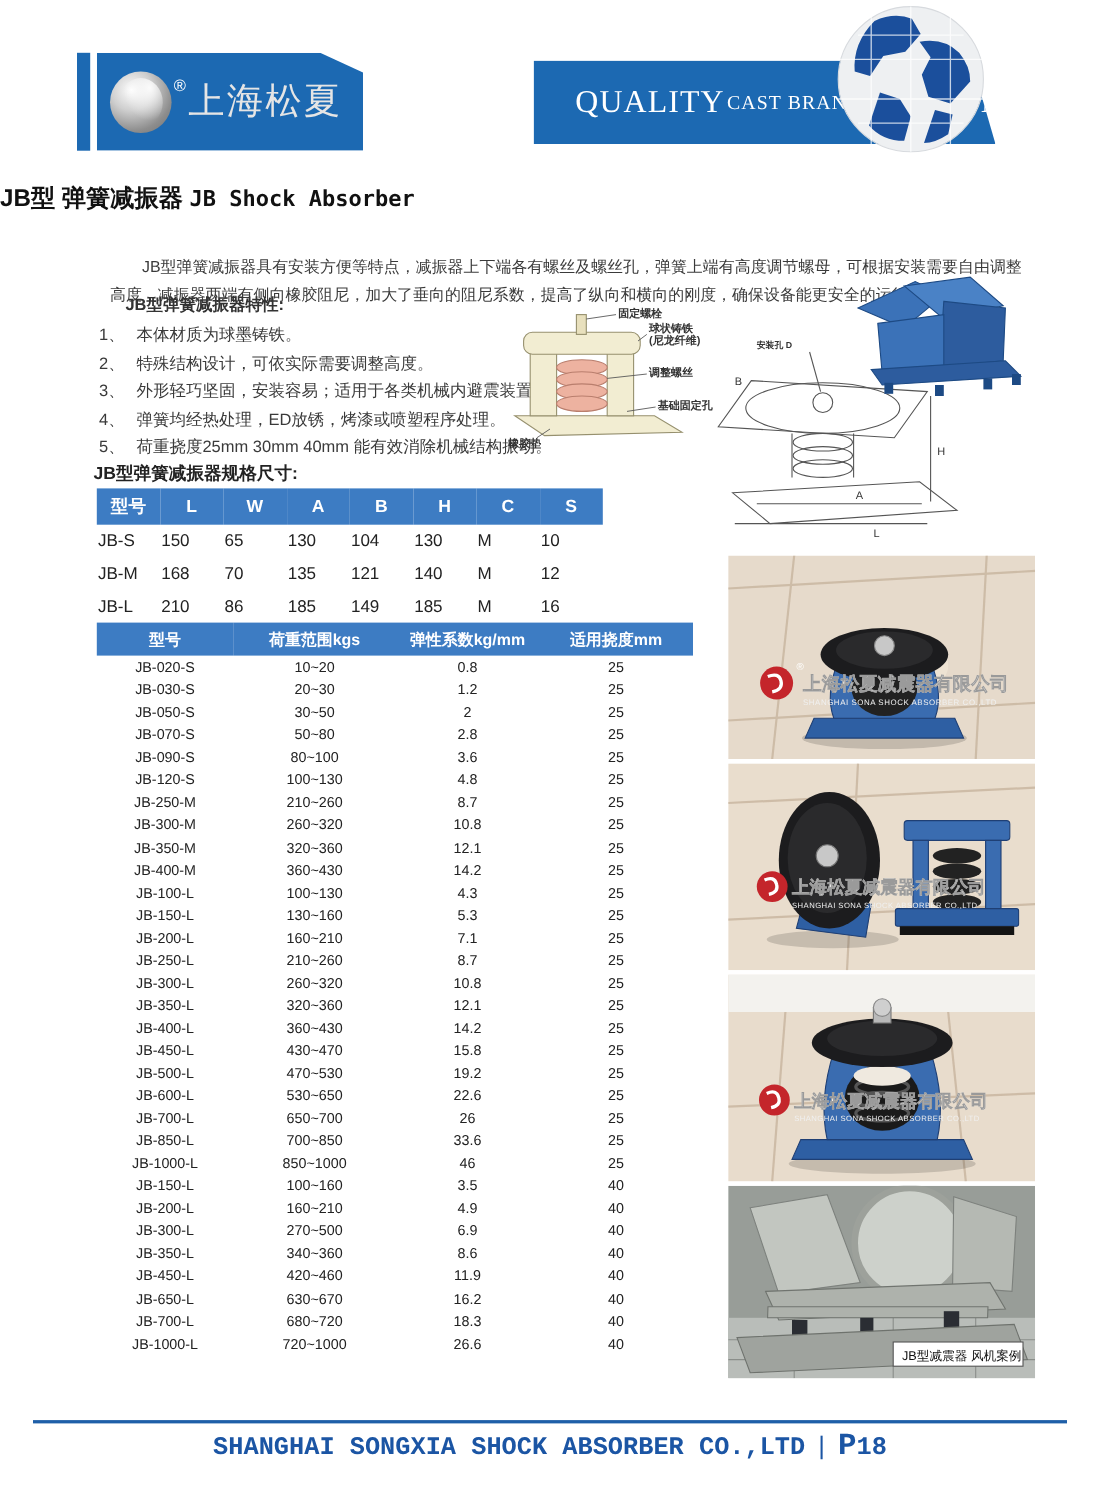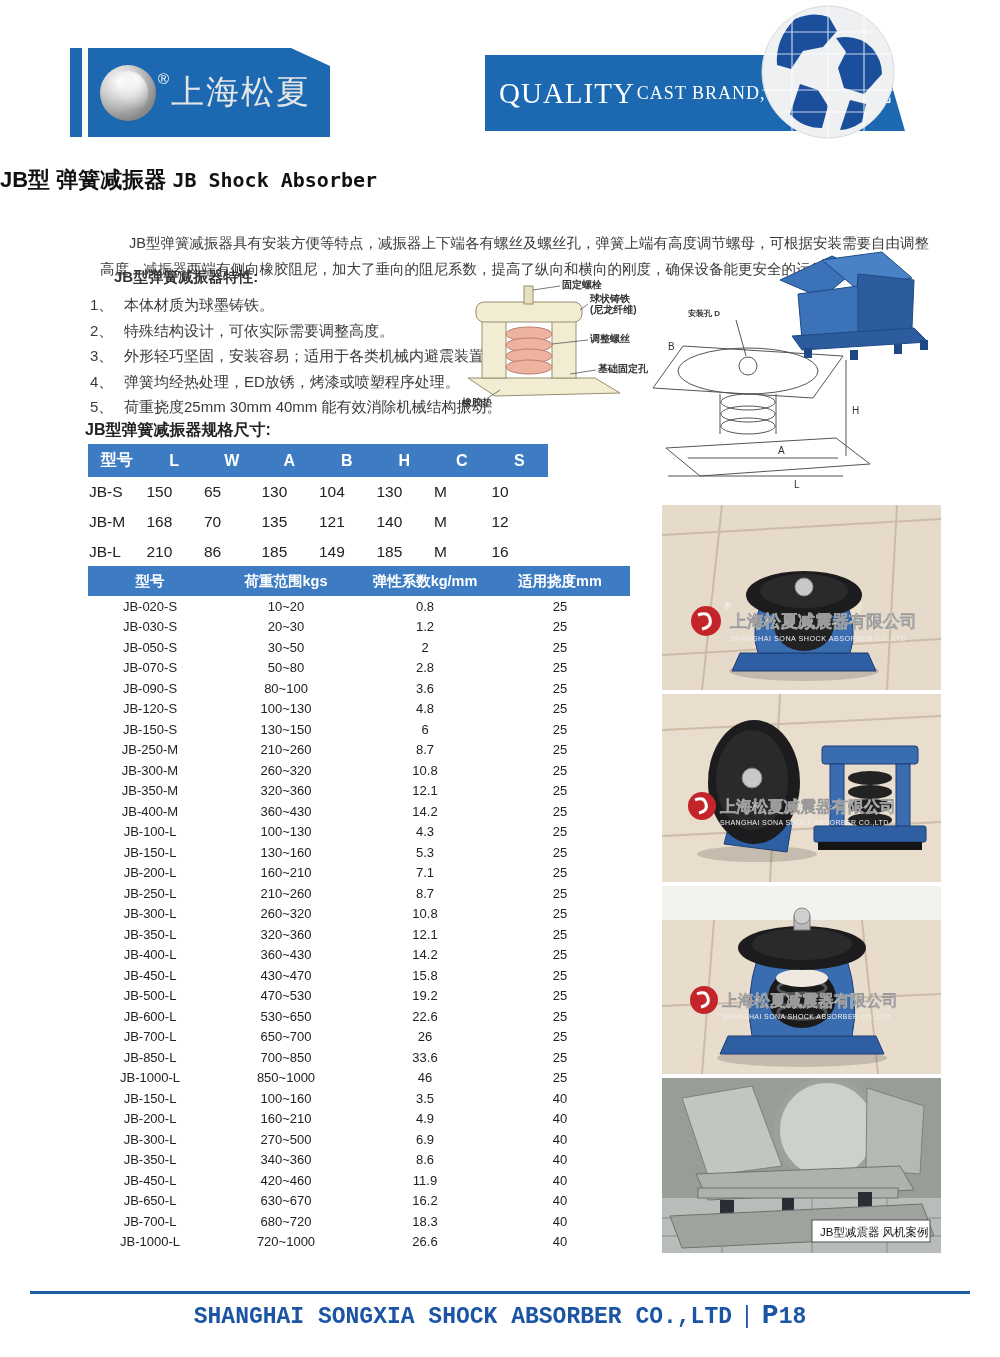--- a/index.html
+++ b/index.html
@@ -15,21 +15,21 @@
             position:relative;flex:0 0 auto;}
   .logo-sphere::after{content:"";position:absolute;left:8px;top:6px;width:40px;height:44px;
             border-radius:50%;background:
             radial-gradient(ellipse at 70% 20%,rgba(255,255,255,.9),rgba(255,255,255,0) 60%);}
   .logo-reg{color:#fff;font-size:15px;vertical-align:top;position:relative;top:-14px;left:2px;}
   .logo-text{color:#e5e5e5;font-size:33px;letter-spacing:2px;margin-left:4px;}
   .slogan-box{position:absolute;left:485px;top:55px;width:420px;height:76px;background:#1c69b2;
             clip-path:polygon(0 0,398px 0,420px 76px,0 76px);
             display:flex;align-items:center;padding-left:14px;box-sizing:border-box;
             font-family:"Liberation Serif",serif;color:#fff;white-space:nowrap;}
-  .slogan-big{font-size:29px;letter-spacing:1px;}
+  .slogan-big{font-size:29px;letter-spacing:1px;margin-left:24px;}
   .slogan-small{font-size:18px;letter-spacing:1px;padding:0 2px;}
   .globe{position:absolute;left:740px;top:4px;width:176px;height:136px;}
   
   .title{position:absolute;left:0;top:165px;width:1000px;font-size:22px;
          font-weight:bold;color:#111;}
   .title .en{font-family:"DejaVu Sans Mono",monospace;font-weight:bold;font-size:20px;}
   .intro{position:absolute;left:84px;top:214px;width:834px;font-size:14.5px;line-height:26px;
          text-indent:2em;color:#3a3a3a;margin:16px;}
   .feat-head{position:absolute;left:114px;top:268px;font-size:15px;font-weight:bold;color:#333;}
   .features{position:absolute;left:90px;top:292px;width:420px;font-size:15px;color:#3a3a3a;}
@@ -279,26 +279,20 @@
           <td>3.6</td>
           <td>25</td>
         </tr>
         <tr>
           <td>JB-120-S</td>
           <td>100~130</td>
           <td>4.8</td>
           <td>25</td>
         </tr>
         <tr>
-          <td>JB-150-S</td>
-          <td>130~150</td>
-          <td>6</td>
-          <td>25</td>
-        </tr>
-        <tr>
           <td>JB-250-M</td>
           <td>210~260</td>
           <td>8.7</td>
           <td>25</td>
         </tr>
         <tr>
           <td>JB-300-M</td>
           <td>260~320</td>
           <td>10.8</td>
           <td>25</td>

